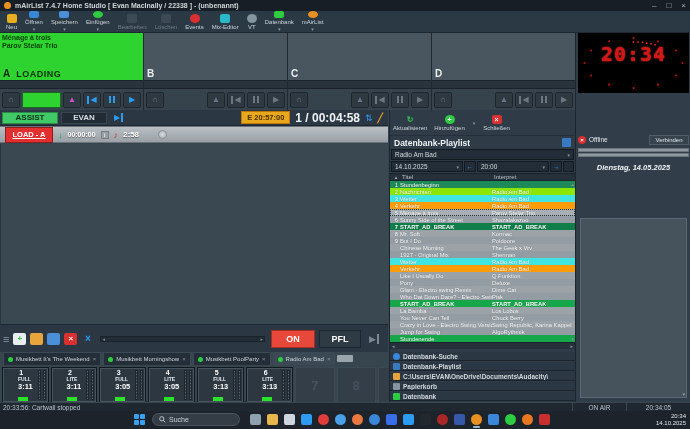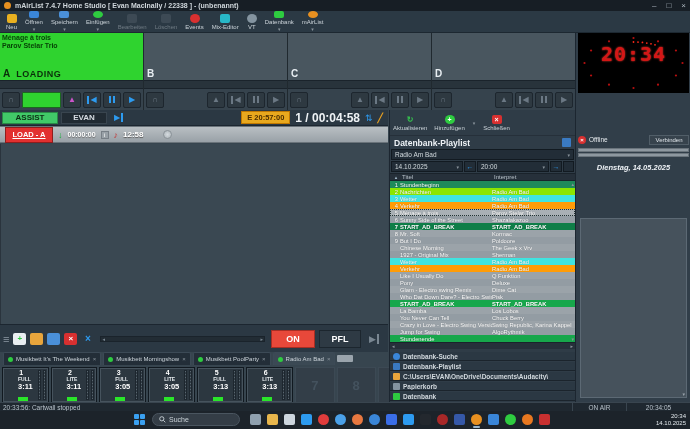--- a/index.html
+++ b/index.html
@@ -344,21 +344,21 @@
       <span class="pencil-ic">╱</span>
     </span>
   </div>
 
   <div class="pl-entry">
     <span class="load-btn">LOAD - A</span>
     <span class="dn-arrow">↓</span>
     <span class="pl-time">00:00:00</span>
     <span class="i-box">i</span>
     <span class="note-ic">♪</span>
-    <span class="pl-dur">12:58</span>
+    <span class="pl-dur">2:58</span>
     <span class="pl-circle"></span>
   </div>
   <div class="pl-empty"></div>
 
   <div class="cart-toolbar">
     <span class="burger">≡</span>
     <span class="cico ci-new">+</span>
     <span class="cico ci-open"></span>
     <span class="cico ci-save"></span>
     <span class="cico ci-close">×</span>

